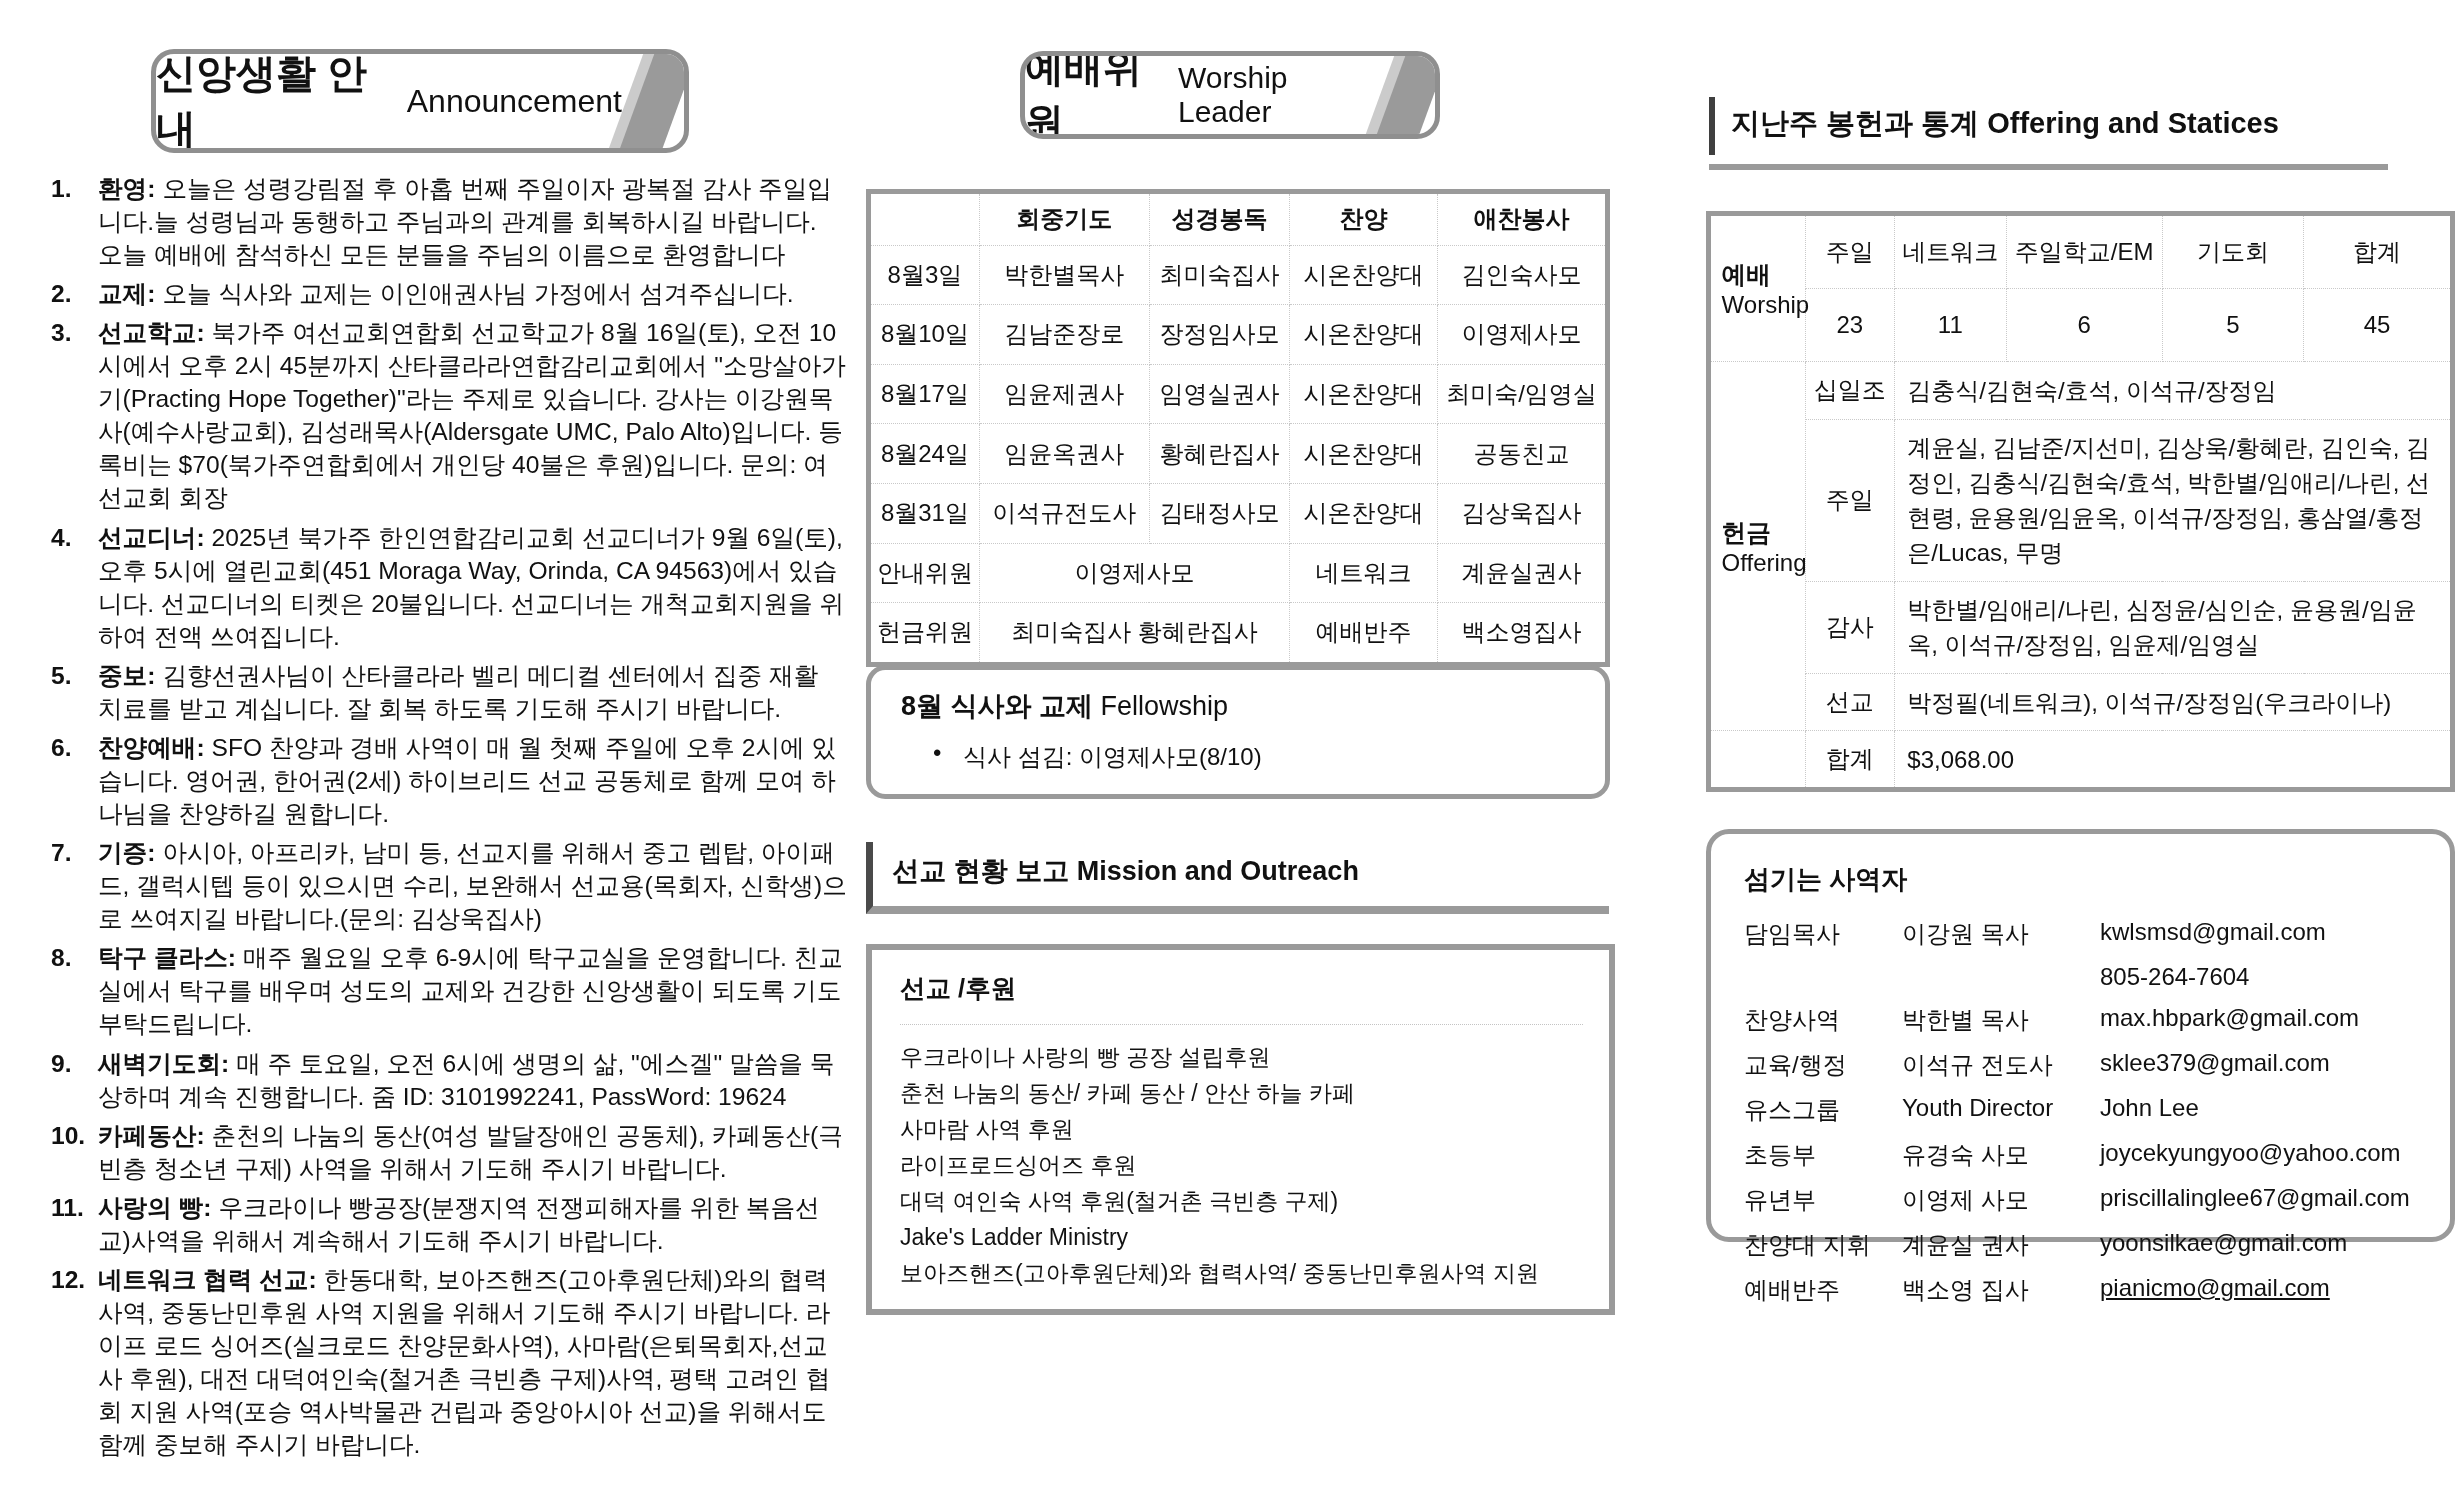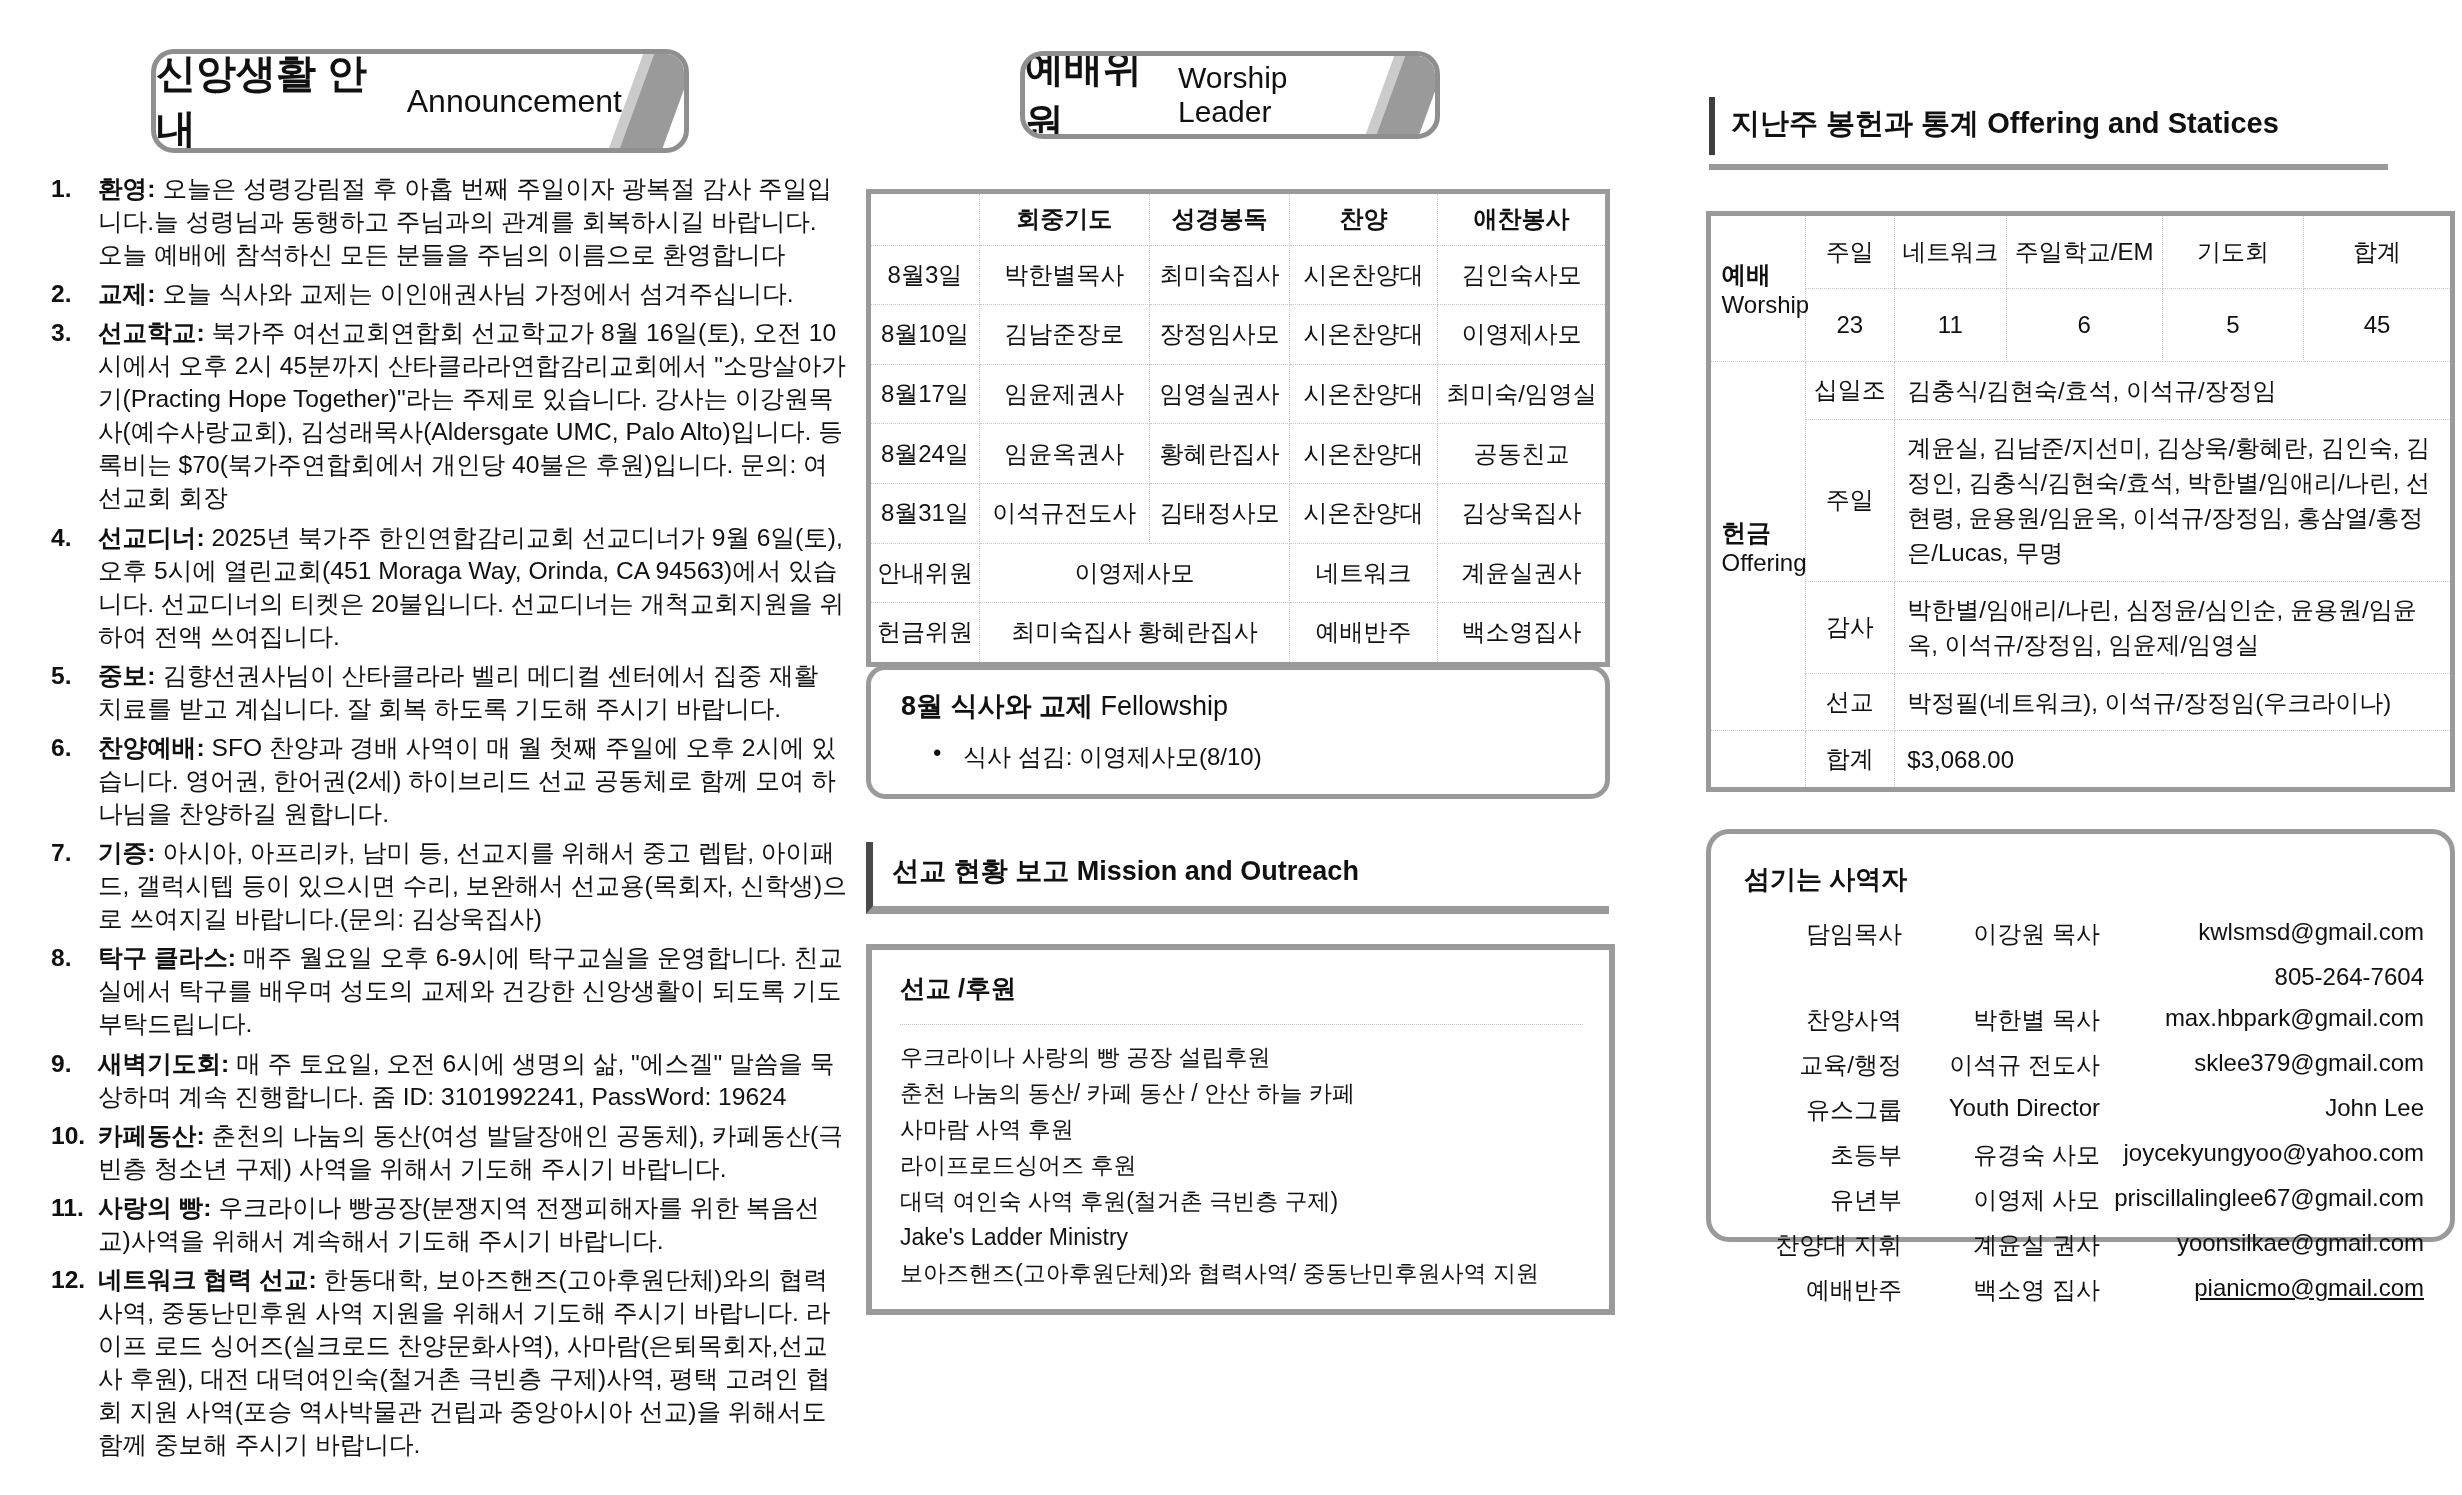--- a/index.html
+++ b/index.html
@@ -73,21 +73,21 @@
   .otable .gko { font-weight:700; font-size:24.6px; }
   .otable .gen { font-weight:400; font-size:24px; }
   .otable .rlabel { text-align:center; }
   .otable .rval { text-align:left; line-height:35px; padding-left:12.3px; }
 
   
   .ministers { position:absolute; left:1706px; top:829px; width:749px; height:413px;
                border:5.3px solid #9a9a9a; border-radius:23px; box-sizing:border-box;
                padding:28px 26px 0 33px; }
   .m-title { font-size:26px; font-weight:700; margin-bottom:21px; }
-  .m-grid { display:grid; grid-template-columns:158px 198px 1fr; row-gap:13px; font-size:24px;text-align:right; }
+  .m-grid { display:grid; grid-template-columns:158px 198px 1fr; row-gap:13px; font-size:24px; }
   .m-grid .u { text-decoration:underline; }
 </style>
 </head>
 <body>
 
 <div id="page">
 
   <div class="titlebox tb-ann">
     <span class="ko">신앙생활 안내</span>
     <span class="en">Announcement</span>

